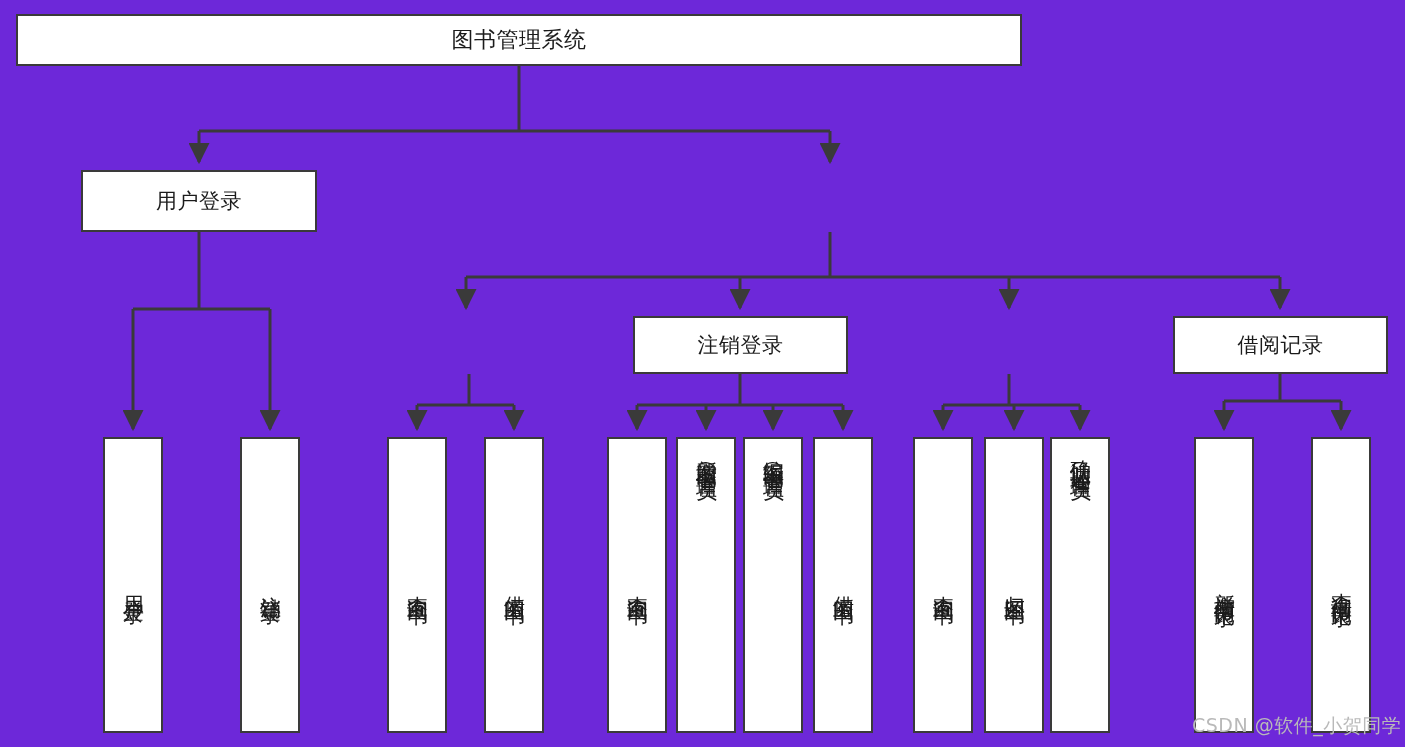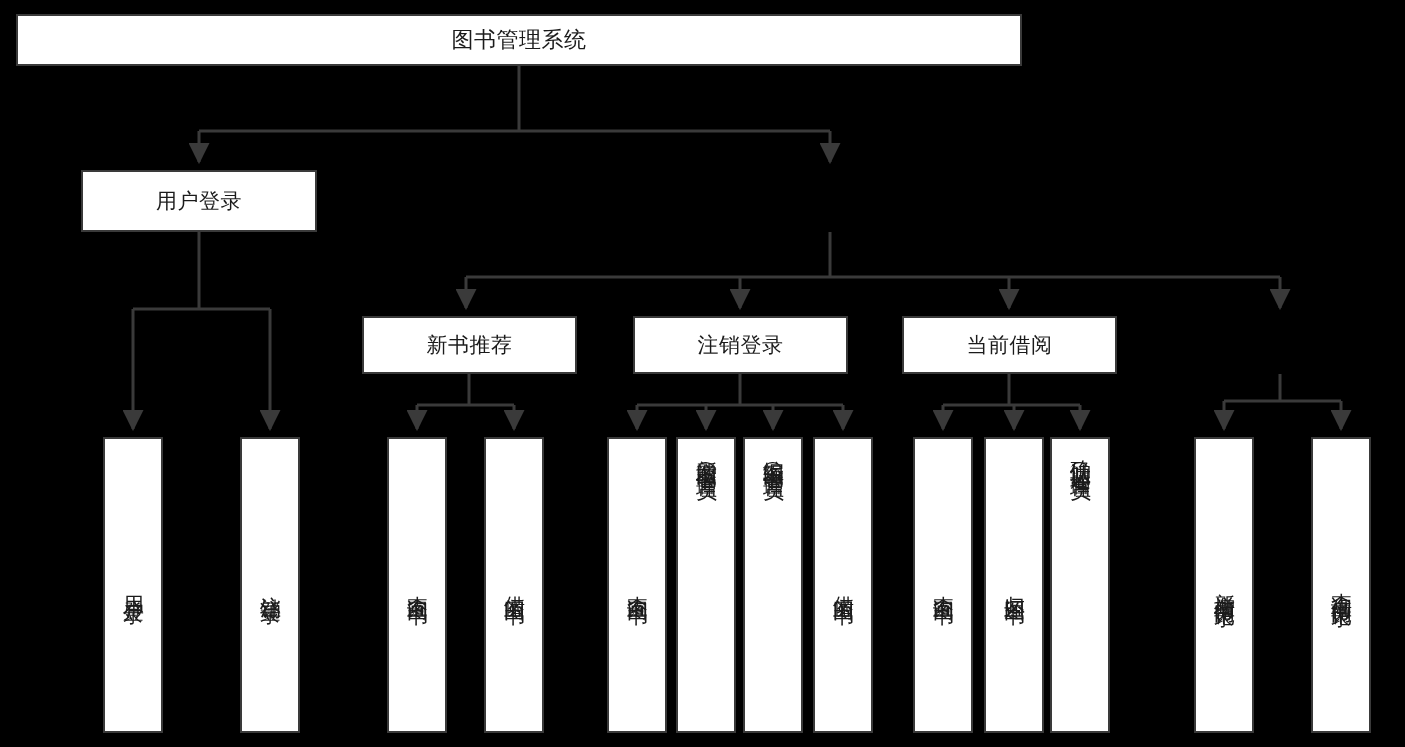--- a/index.html
+++ b/index.html
@@ -8,21 +8,21 @@
     padding: 0;
     background: #ffffff;
   }
   body {
     font-family: "DejaVu Sans", "Liberation Sans", sans-serif;
   }
   #canvas {
     position: relative;
     width: 1405px;
     height: 747px;
-    background: #000000;
+    background: #6d28d9;
     overflow: hidden;
   }
   #connectors {
     position: absolute;
     left: 0;
     top: 0;
     width: 1405px;
     height: 747px;
     pointer-events: none;
   }
@@ -140,32 +140,29 @@
 
   <div class="node horiz root" style="left:16px; top:14px; width:1006px; height:52px;">
     <span class="label">图书管理系统</span>
   </div>
 
   <div class="node horiz" style="left:81px; top:170px; width:236px; height:62px;">
     <span class="label">用户登录</span>
   </div>
 
 
-  <div class="node horiz" style="left:362px; top:316px; width:215px; height:58px;">
-    <span class="label">新书推荐</span>
-  </div>
 
   <div class="node horiz" style="left:633px; top:316px; width:215px; height:58px;">
     <span class="label">注销登录</span>
   </div>
 
-  <div class="node horiz" style="left:902px; top:316px; width:215px; height:58px;">
-    <span class="label">当前借阅</span>
-  </div>
-
+
+  <div class="node horiz" style="left:1173px; top:316px; width:215px; height:58px;">
+    <span class="label">借阅记录</span>
+  </div>
 
   <div class="node vert mid" style="left:103px; top:437px; width:60px; height:296px;">
     <span class="label">用户登录</span>
   </div>
 
   <div class="node vert mid" style="left:240px; top:437px; width:60px; height:296px;">
     <span class="label">注销登录</span>
   </div>
 
   <div class="node vert mid" style="left:387px; top:437px; width:60px; height:296px;">
@@ -205,14 +202,15 @@
   </div>
 
   <div class="node vert mid" style="left:1194px; top:437px; width:60px; height:296px;">
     <span class="label">新增借阅记录</span>
   </div>
 
   <div class="node vert mid" style="left:1311px; top:437px; width:60px; height:296px;">
     <span class="label">查询借阅记录</span>
   </div>
 
+  <div class="watermark" style="left:1192px; top:713px;">CSDN @软件_小贺同学</div>
 
 </div>
 
 </body></html>

